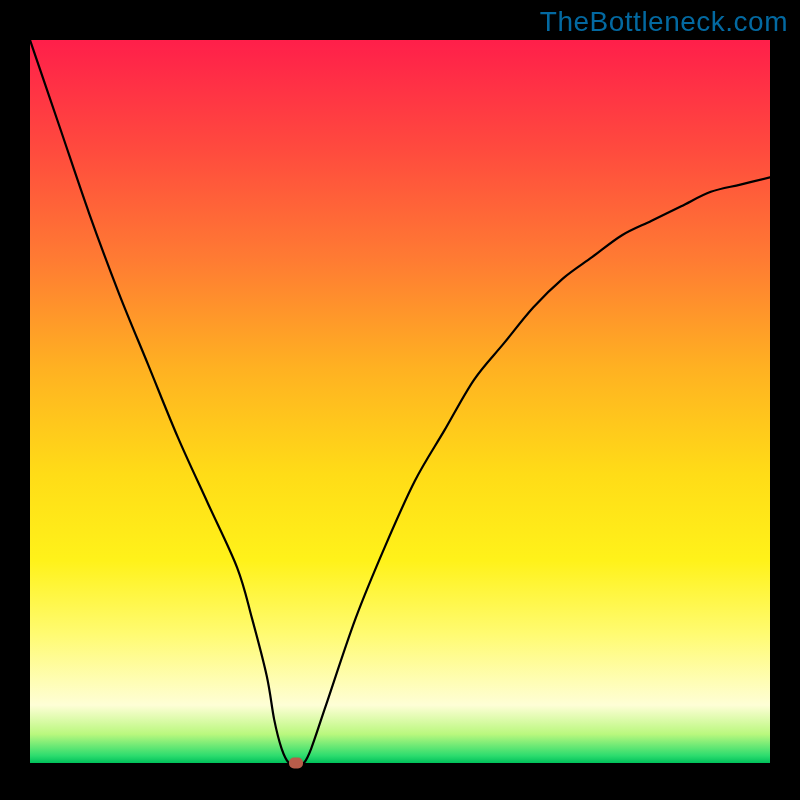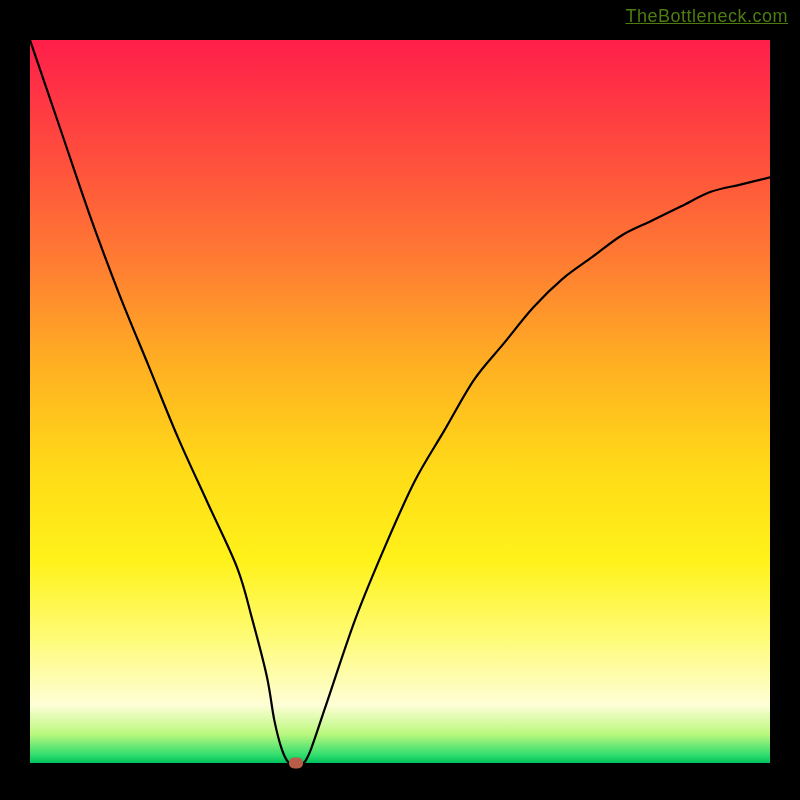--- a/index.html
+++ b/index.html
@@ -14,25 +14,24 @@
     position: relative;
     width: 800px;
     height: 800px;
     background: #000;
   }
   .watermark {
     position: absolute;
     top: 6px;
     right: 12px;
     font-family: Arial, Helvetica, sans-serif;
-    font-size: 18px;
-    color: #4d7c0f;
+    font-size: 28px;
+    color: #0369a1;
     letter-spacing: 0.5px;
     user-select: none;
-    text-decoration: underline;
   }
   .plot {
     position: absolute;
     left: 30px;
     top: 40px;
     width: 740px;
     height: 723px;
   }
   .gradient {
     position: absolute;

